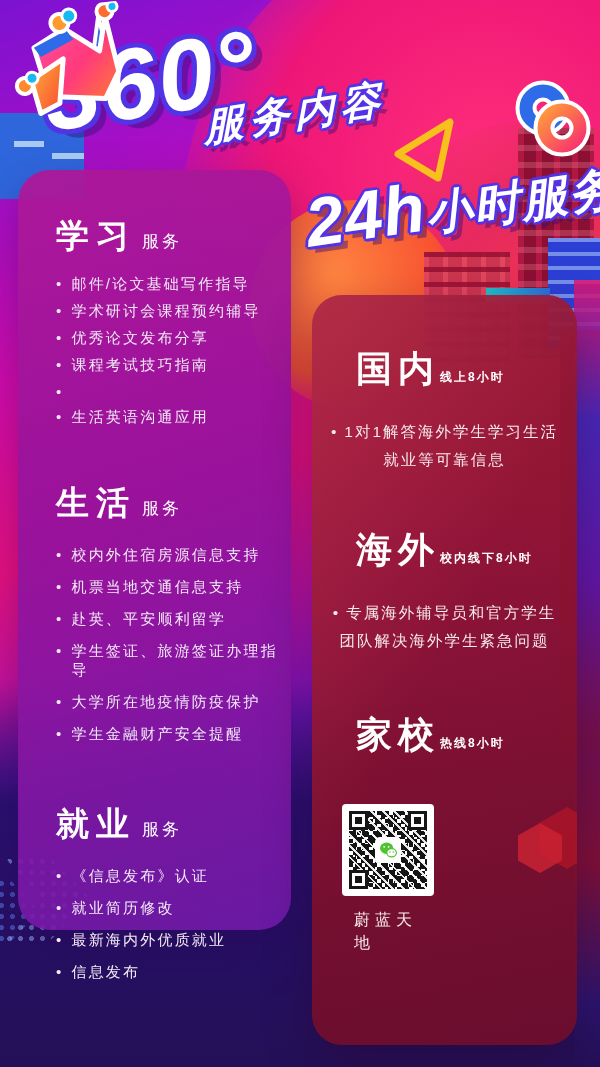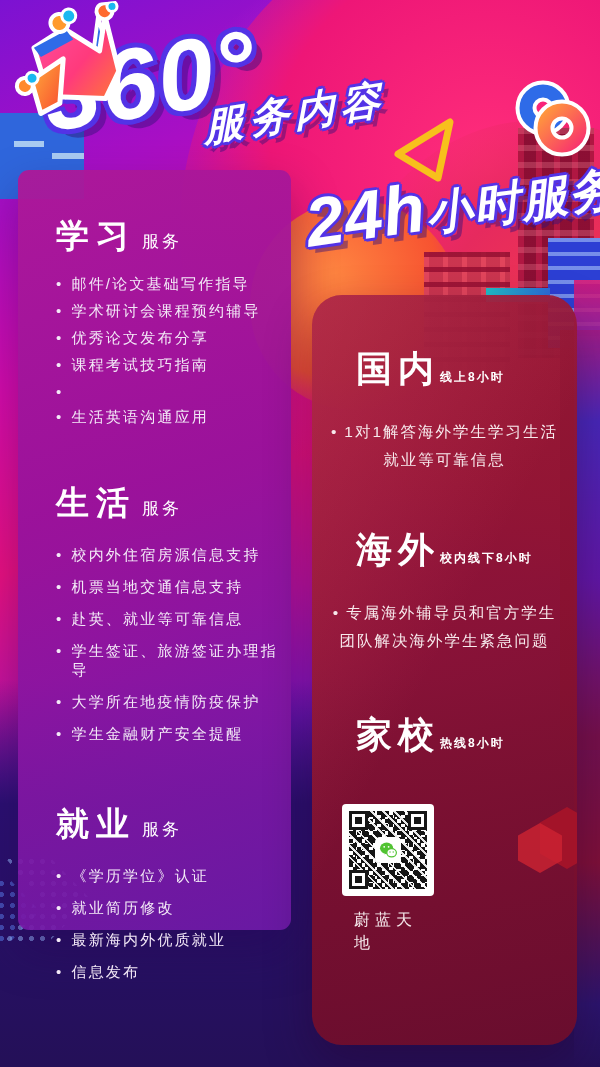--- a/index.html
+++ b/index.html
@@ -54,21 +54,21 @@
   .t24{left:306px;top:184px;transform:rotate(-8deg);transform-origin:left center;z-index:6;}
   .t24 .big{font-size:68px;letter-spacing:1px;}
   .t24 .small{font-size:46px;letter-spacing:2px;}
   
   .icon-abs{position:absolute;z-index:6;}
   .crown{left:6px;top:6px;transform:rotate(-6deg);}
   .rings{left:510px;top:78px;}
   .tri{left:386px;top:112px;}
   
   .card{position:absolute;z-index:4;box-sizing:border-box;color:#fff;}
-  .card-left{left:18px;top:170px;width:273px;height:760px;border-radius:11px;
+  .card-left{left:18px;top:170px;width:273px;height:760px;border-radius:32px;
     background:linear-gradient(162deg, rgba(173,24,152,.95) 0%, rgba(150,18,156,.94) 42%, rgba(110,26,168,.92) 100%);
     box-shadow:0 20px 46px rgba(40,0,80,.35);
     padding:44px 12px 0 38px;}
   .sec h2{display:flex;align-items:baseline;margin:0;font-size:33px;letter-spacing:7px;font-weight:bold;}
   .sec h2 .sfx{font-size:17px;letter-spacing:3px;margin-left:6px;font-weight:normal;}
   .sec ul{list-style:none;margin:16px 0 0;padding:0;font-size:15px;letter-spacing:2.2px;color:#f3e9f7;}
   .sec li{display:flex;align-items:flex-start;}
   .sec li .dot{margin-right:8px;}
   .sec-1 li{margin-bottom:8px;}
   .sec-2{margin-top:54px;}
@@ -225,21 +225,21 @@
         <li>
             <span class="dot">•</span>
             <span>校内外住宿房源信息支持</span>
           </li>
         <li>
             <span class="dot">•</span>
             <span>机票当地交通信息支持</span>
           </li>
         <li>
             <span class="dot">•</span>
-            <span>赴英、就业等可靠信息</span>
+            <span>赴英、平安顺利留学</span>
           </li>
         <li>
             <span class="dot">•</span>
             <span>学生签证、旅游签证办理指导</span>
           </li>
         <li>
             <span class="dot">•</span>
             <span>大学所在地疫情防疫保护</span>
           </li>
         <li>
@@ -249,21 +249,21 @@
       </ul>
     </div>
     <div class="sec sec-3">
       <h2>
         <span>就业</span>
         <span class="sfx">服务</span>
       </h2>
       <ul>
         <li>
             <span class="dot">•</span>
-            <span>《学历学位》认证</span>
+            <span>《信息发布》认证</span>
           </li>
         <li>
             <span class="dot">•</span>
             <span>就业简历修改</span>
           </li>
         <li>
             <span class="dot">•</span>
             <span>最新海内外优质就业</span>
           </li>
         <li>

